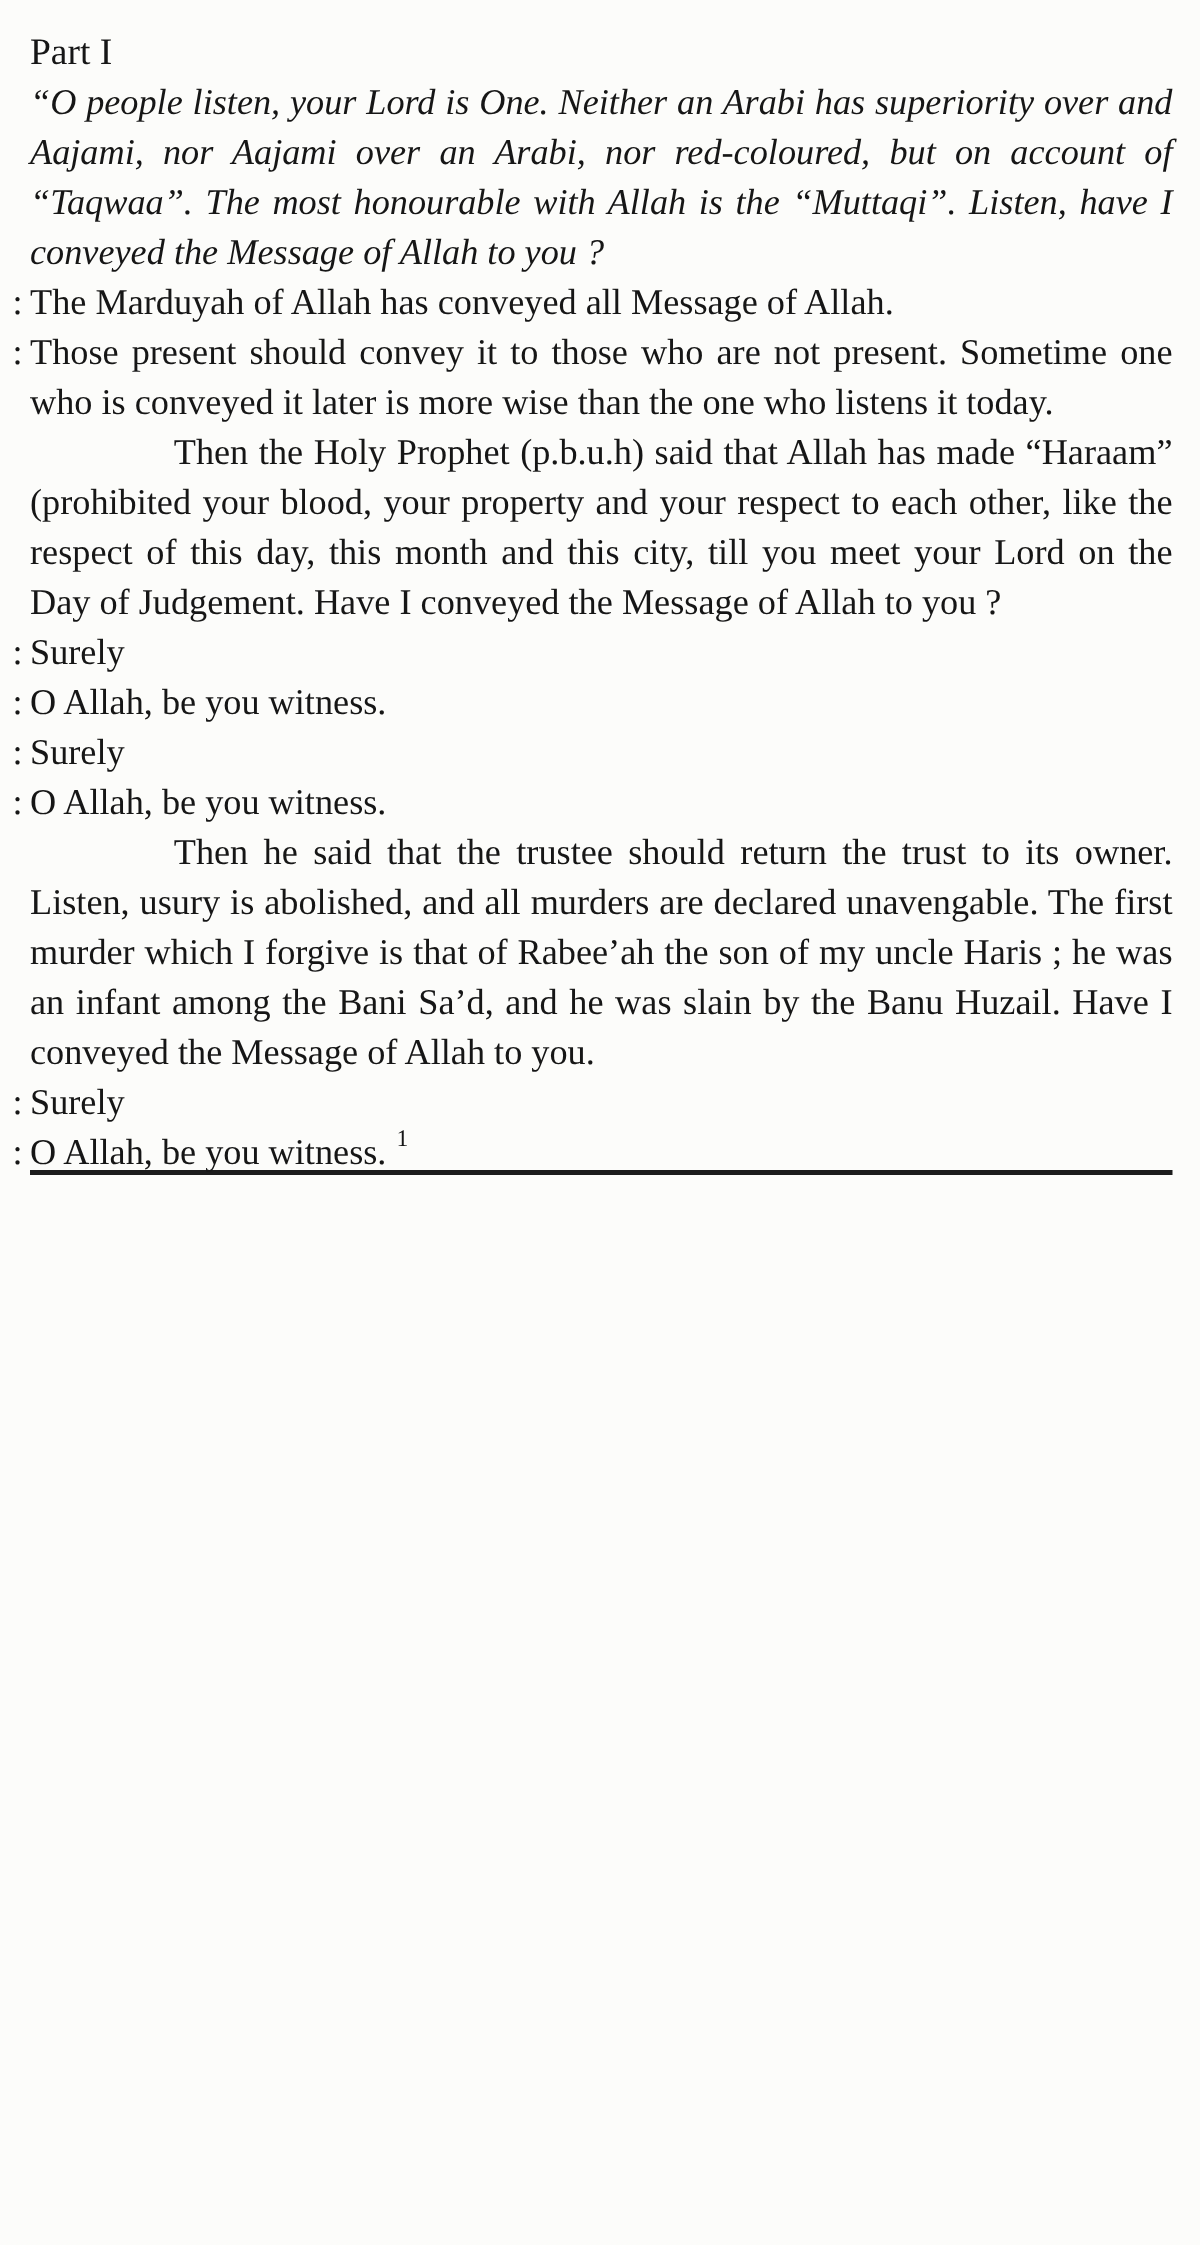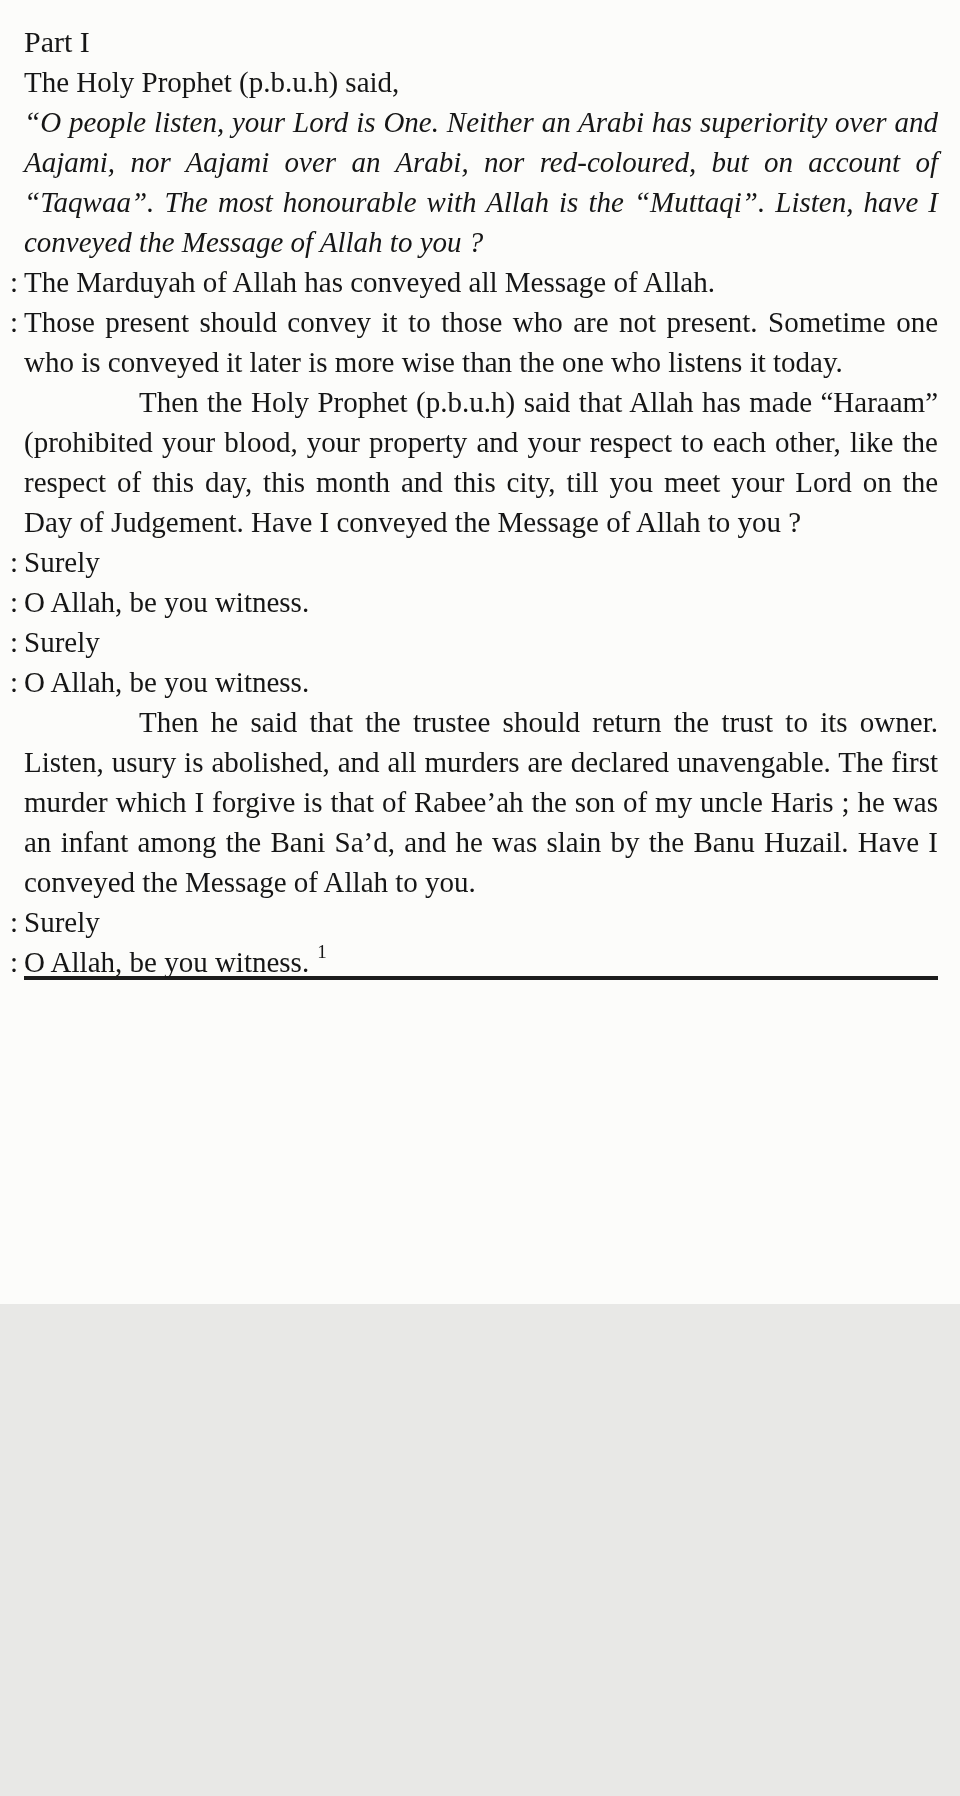--- a/index.html
+++ b/index.html
@@ -1,19 +1,19 @@
 <!DOCTYPE html>
 <html><head>
 <meta charset="utf-8">
 <style>
   html, body { margin: 0; padding: 0; background: #e8e8e6; }
   .page {
     position: relative;
     width: 960px;
-    height: 1304px;
+    height: 1796px;
     margin: 0 auto;
     background: #fcfcfa;
     color: #161616;
     font-family: "Liberation Serif", "DejaVu Serif", serif;
     font-size: 29px;
     line-height: 40px;
     box-sizing: border-box;
     padding: 0 22px 0 24px;
     overflow: hidden;
   }
@@ -93,21 +93,20 @@
 </style>
 </head>
 <body>
 
 <div class="page">
 
   <header class="hdr">
     <span class="hdr-left">Part I</span>
   </header>
 
-  <p class="intro">The Holy Prophet (p.b.u.h) said,</p>
 
   <blockquote class="quote">“O people listen, your Lord is One. Neither an Arabi has superiority over and Aajami, nor Aajami over an Arabi, nor red-coloured, but on account of “Taqwaa”. The most honourable with Allah is the “Muttaqi”. Listen, have I conveyed the Message of Allah to you ?</blockquote>
 
   <p class="dialogue d1"><span class="dlabel">All said :</span><span class="dtext">The Marduyah of Allah has conveyed all Message of Allah.</span></p>
 
   <p class="dialogue d2"><span class="dlabel">He said :</span><span class="dtext">Those present should convey it to those who are not present. Sometime one who is conveyed it later is more wise than the one who listens it today.</span></p>
 
   <p class="para p1">Then the Holy Prophet (p.b.u.h) said that Allah has made “Haraam” (prohibited your blood, your property and your respect to each other, like the respect of this day, this month and this city, till you meet your Lord on the Day of Judgement. Have I conveyed the Message of Allah to you ?</p>
 
   <p class="dialogue d3"><span class="dlabel">All said :</span><span class="dtext">Surely</span></p>

